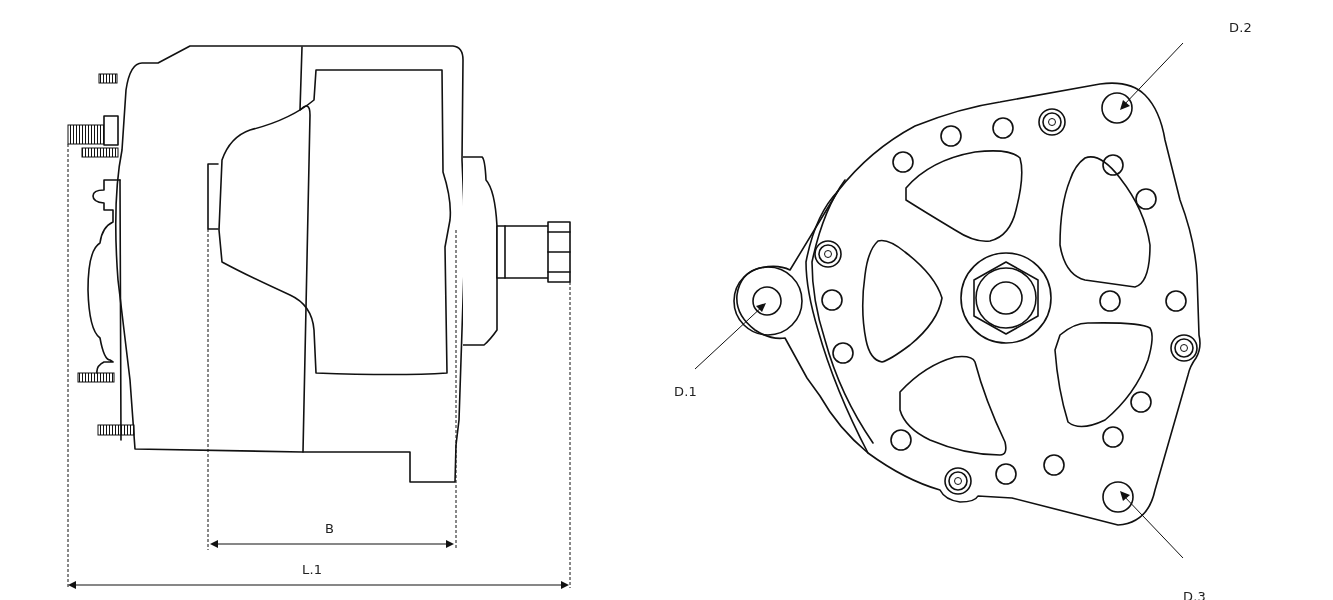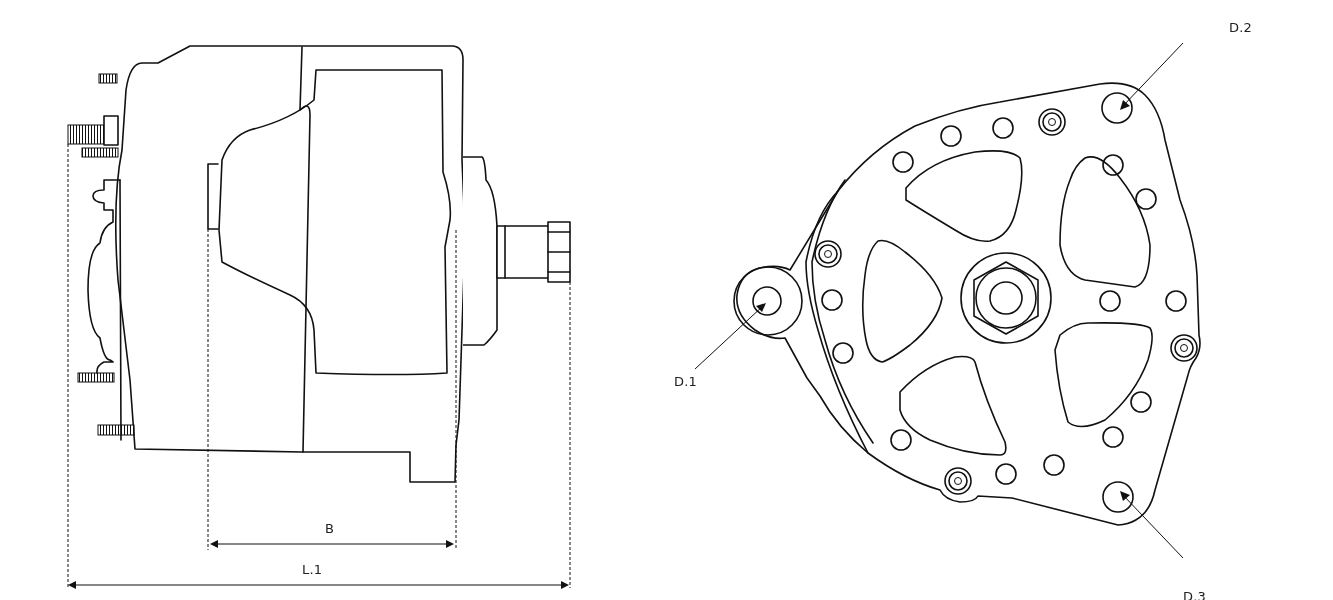--- a/index.html
+++ b/index.html
@@ -158,17 +158,17 @@
       <path d="M1120,110 L1123,100 L1130,106 Z" fill="#111"></path>
     </g>
     <g>
       <line class="thin" x1="1183" y1="558" x2="1122" y2="494"></line>
       <path d="M1120,491 L1130,495 L1123,501 Z" fill="#111"></path>
     </g>
   </svg>
 
   <span class="lbl" style="left:325px;top:521px;">B</span>
   <span class="lbl" style="left:302px;top:562px;">L.1</span>
-  <span class="lbl" style="left:674px;top:374px;text-align:center;">D.1</span>
+  <span class="lbl" style="left:674px;top:384px;text-align:center;">D.1</span>
   <span class="lbl" style="left:1229px;top:20px;">D.2</span>
   <span class="lbl" style="left:1183px;top:589px;">D.3</span>
 
 </div>
 
 </body></html>

